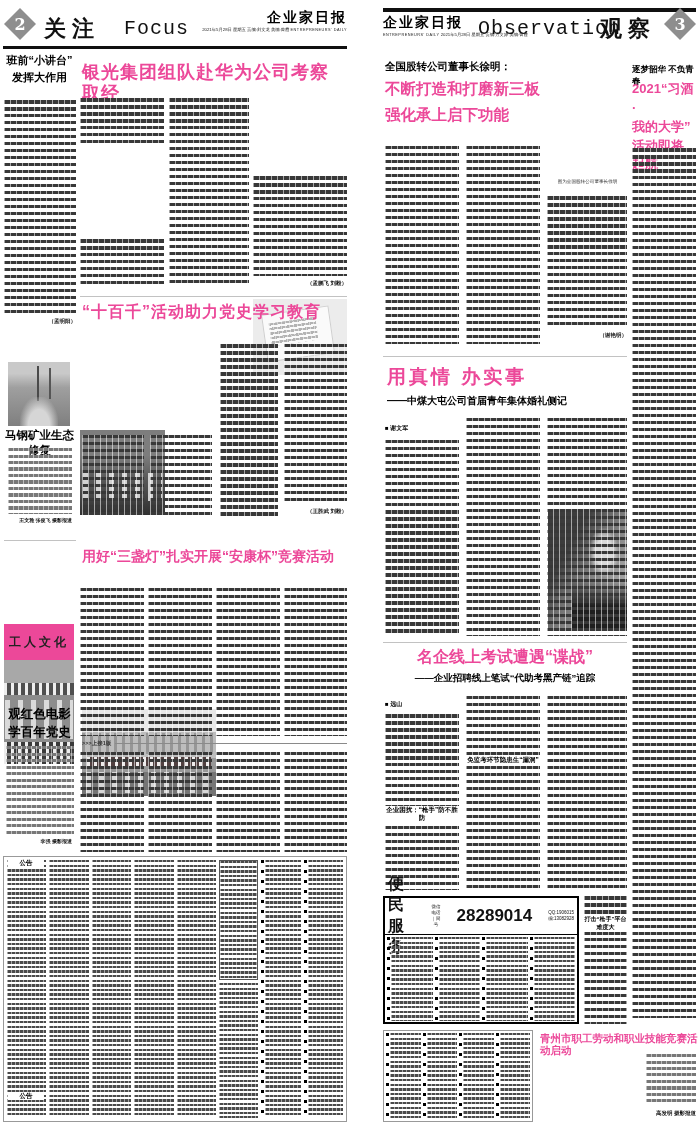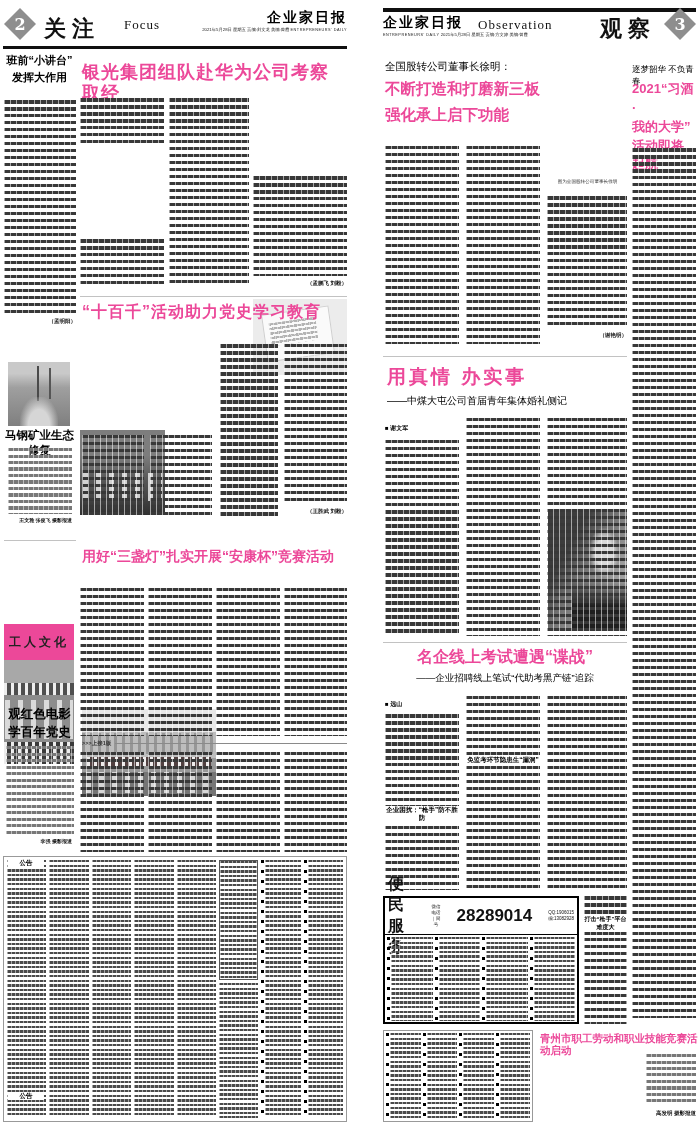--- a/index.html
+++ b/index.html
@@ -17,26 +17,26 @@
       repeating-linear-gradient(90deg,rgba(255,255,255,.5) 0 1px,rgba(255,255,255,0) 1px 4px),
       repeating-linear-gradient(180deg,#4a4a4a 0 2.4px,rgba(0,0,0,0) 2.4px 4.6px)}
   .hr{background:#c2c2c2;height:1px}
   .rule{background:#101010}
   .diamond{background:#8e8e8e;clip-path:polygon(50% 0,100% 50%,50% 100%,0 50%);
            display:flex;align-items:center;justify-content:center}
   .diamond span{color:#fff;font-weight:bold;font-size:16px;font-family:"DejaVu Serif",serif}
   .mast-logo{font-family:Liberation Serif, serif;font-weight:bold;font-size:14px;letter-spacing:2px;color:#000}
   .mast-sub{font-size:4.3px;color:#222;white-space:nowrap}
   .sec-cn{font-weight:bold;font-size:22px;letter-spacing:6px}
-  .sec-en{font-family:Liberation Serif, serif;font-size:13px;letter-spacing:1px}
+  .sec-en{font-family:Liberation Mono, monospace;font-size:20px;letter-spacing:1px}
   .hl{font-weight:bold;color:#ec4899;line-height:1.15}
   .byl{font-weight:bold;font-size:5.5px;text-align:right;color:#111}
   .cap{font-weight:bold;text-align:center;color:#000}
   .credit{font-weight:bold;font-size:5px;text-align:right}
-  .kick{font-weight:normal;color:#000}
+  .kick{font-weight:bold;color:#000}
   .auth{font-weight:bold;font-size:6px;color:#000}
   .sh{font-weight:bold;font-size:6.5px;background:#fff;color:#000;text-align:center;line-height:1.3}
   .ph{position:relative;overflow:hidden;background:#c8c8c8}
   .figs{position:absolute;background:repeating-linear-gradient(90deg,rgba(232,232,232,.85) 0 5px,rgba(232,232,232,0) 5px 13px)}
   .dash{background:repeating-linear-gradient(90deg,rgba(255,255,255,.9) 0 3px,rgba(255,255,255,0) 3px 7px)}
   .colbox{display:flex;gap:3px}
   .colbox>div{flex:1}
   .bul{background:repeating-linear-gradient(180deg,#000 0 3px,rgba(0,0,0,0) 3px 10px);width:3px}
   .svc{border:2px solid #000;background:#fff}
   .jump{display:flex;align-items:center;gap:4px}

